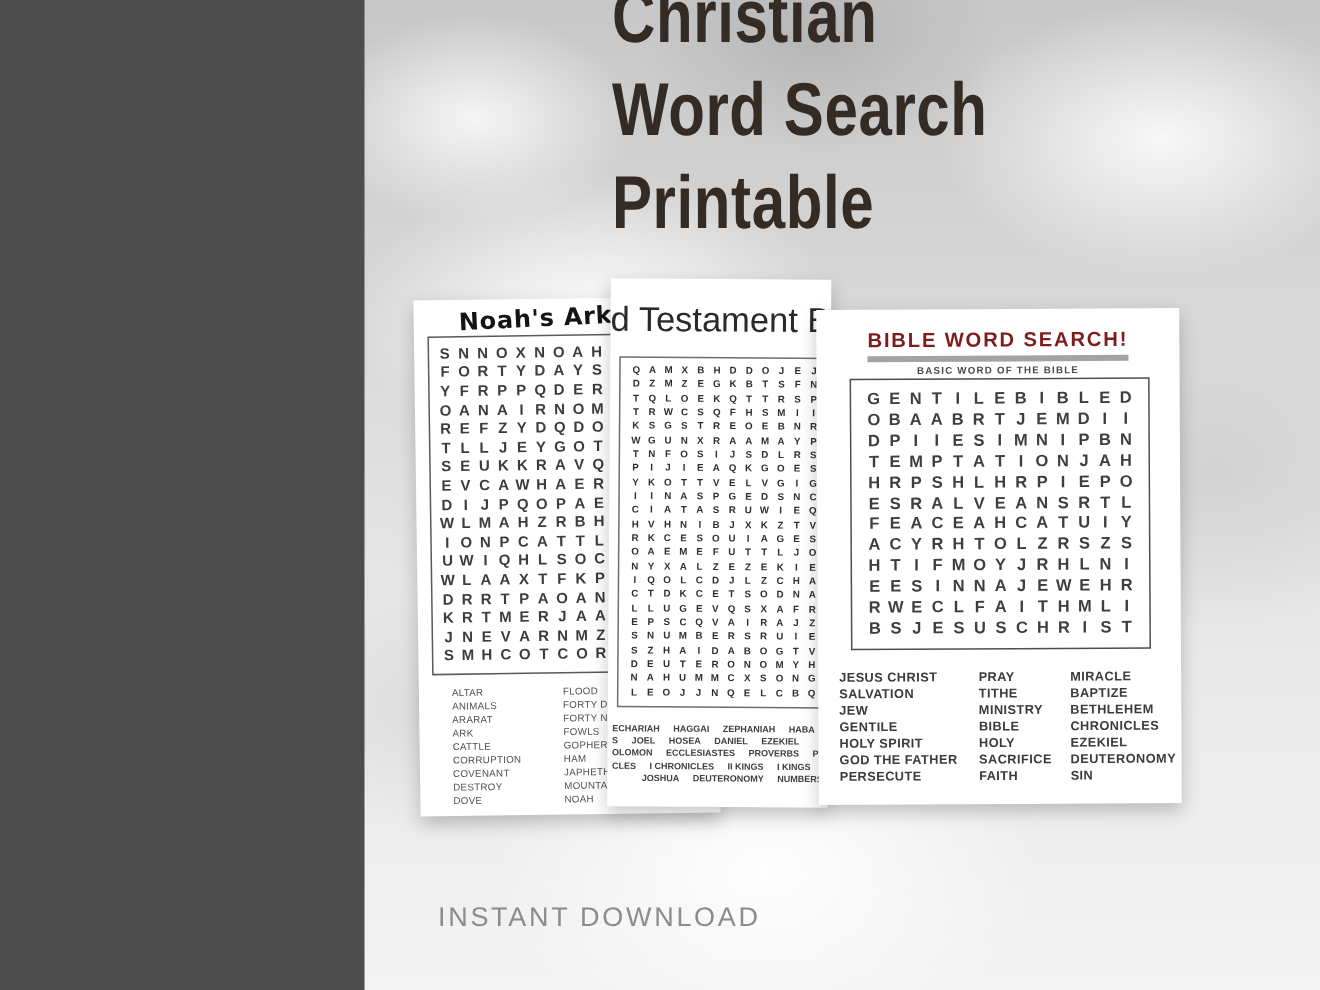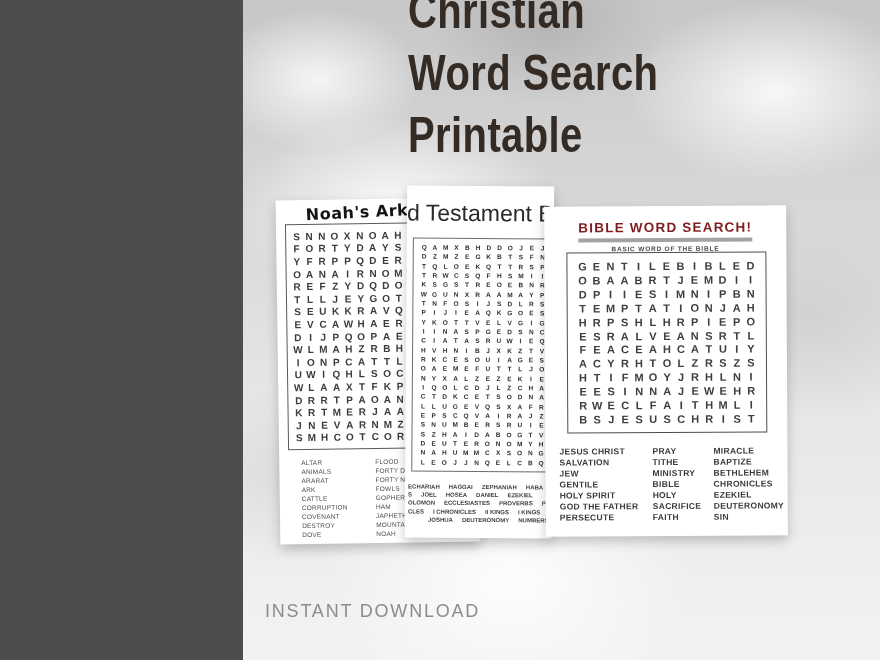--- a/index.html
+++ b/index.html
@@ -17,21 +17,21 @@
       radial-gradient(ellipse 260px 170px at 58% 88%, rgba(255,255,255,.9), transparent 70%),
       radial-gradient(ellipse 180px 130px at 33% 72%, rgba(210,210,210,.55), transparent 70%),
       linear-gradient(180deg,#c7c7c7 0%,#d6d6d6 28%,#e7e7e7 62%,#f3f3f3 100%);}
 
   .dark-band{position:absolute;left:0;top:0;width:243px;height:660px;background:#4d4d4d;}
 
   .main-title{position:absolute;left:408px;top:-20px;color:#352b25;
       font-weight:700;font-size:50px;line-height:62px;letter-spacing:.5px;
       transform:scaleX(.8);transform-origin:left top;white-space:nowrap;}
 
-  .footer-text{position:absolute;left:265px;top:601px;font-size:18px;color:#8d8b8b;
+  .footer-text{position:absolute;left:292px;top:601px;font-size:18px;color:#8d8b8b;
       letter-spacing:1.8px;font-weight:400;}
 
   
   .page{position:absolute;background:#fff;box-shadow:0 5px 12px rgba(0,0,0,.22);}
   .page-noah{left:278px;top:199px;width:200px;height:344px;transform:rotate(-.8deg);z-index:1;}
   .page-test{left:406px;top:186px;width:147px;height:352px;transform:rotate(.4deg);z-index:2;overflow:hidden;}
   .page-bible{left:545px;top:206px;width:242px;height:330px;transform:rotate(-.3deg);z-index:3;}
 
   
   .grid{display:flex;flex-direction:column;box-sizing:border-box;}

